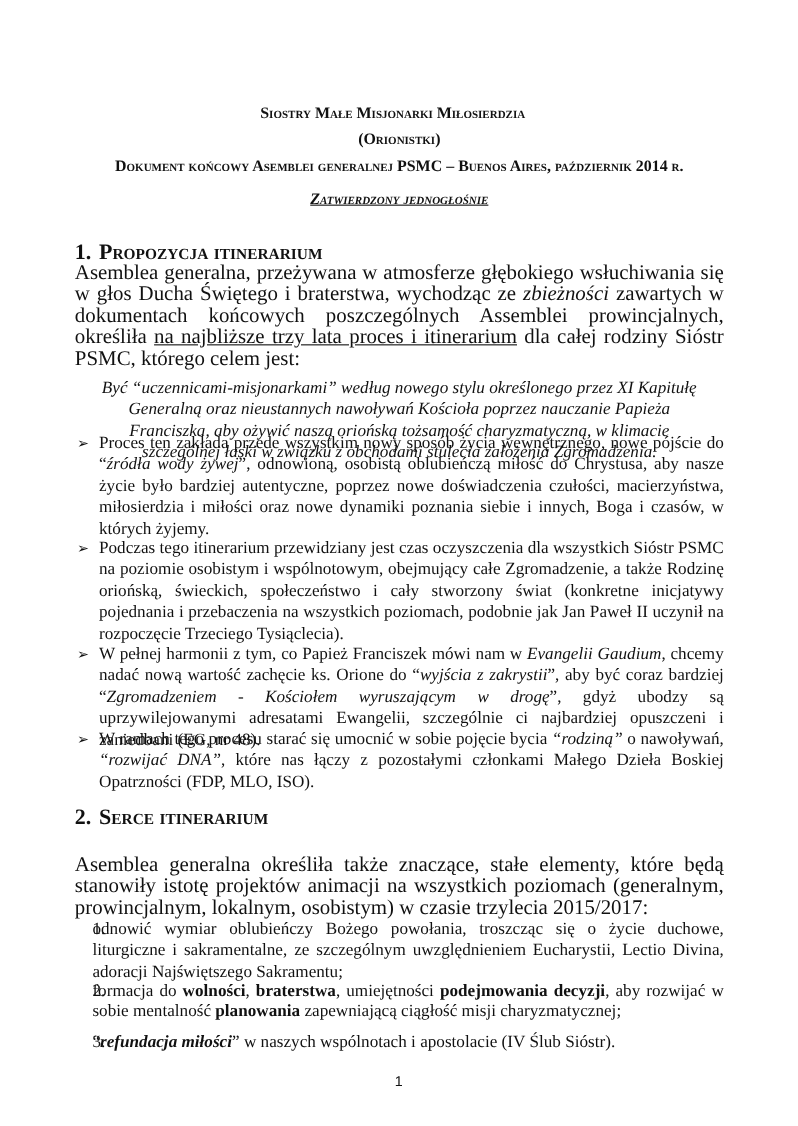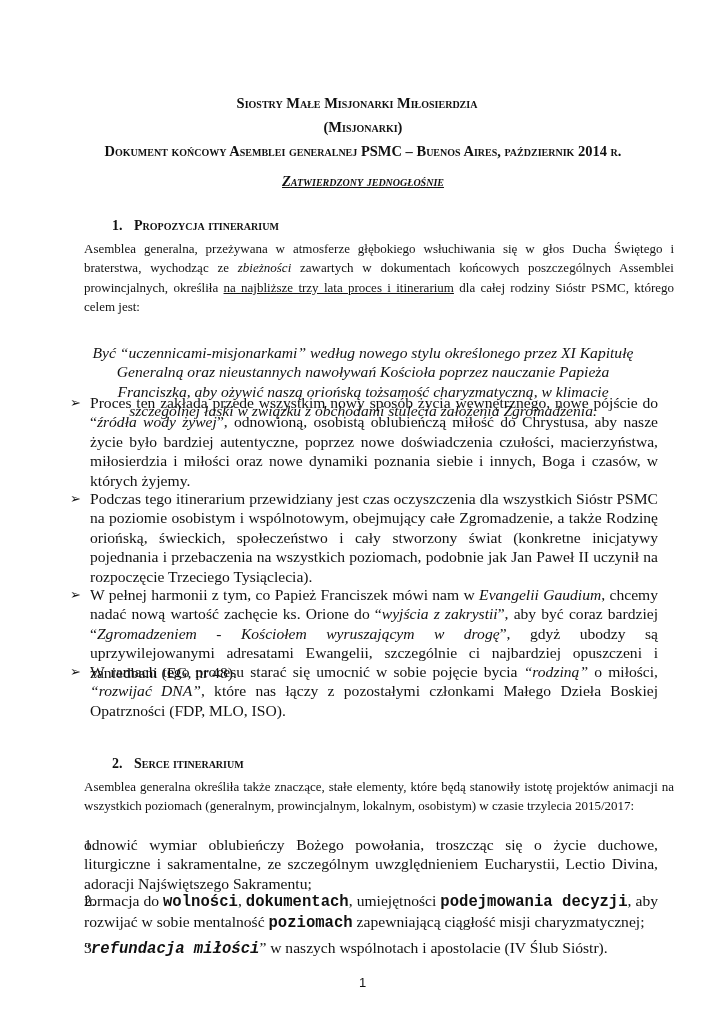--- a/index.html
+++ b/index.html
@@ -6,42 +6,42 @@
     body {
       width: 725px; height: 1024px; position: relative; overflow: hidden;
       font-family: "Liberation Serif", serif; color: #111111;
     }
     .page { position: absolute; left: 68px; top: 0; width: 590px; }
     .hdr { text-align: center; font-weight: bold; font-variant: small-caps; font-size: 14.5px; line-height: 16px; }
     .hdr1 { position: absolute; top: 95px; left: 0; right: 12px; text-align: center; }
     .hdr2 { position: absolute; top: 119px; left: 0; right: 0; }
     .hdr3 { position: absolute; top: 143px; left: 0; right: 0; }
     .hdr4 { position: absolute; top: 173px; left: 0; right: 0; text-decoration: underline; font-style: italic; }
-    .sec { position: absolute; left: 0; font-weight: bold; font-size: 14px; font-variant: small-caps; margin-left: 44px; }
+    .sec { position: absolute; left: 0; font-weight: bold; font-size: 20px; font-variant: small-caps; }
     .sec .num { display: inline-block; width: 22px; }
-    .p { position: absolute; left: 16px; width: 590px; font-size: 13px; line-height: 19.4px; text-align: justify; }
+    .p { position: absolute; left: 0; width: 590px; font-size: 19px; line-height: 19.4px; text-align: justify; }
     .quote { position: absolute; left: 20px; width: 550px; text-align: center; font-style: italic; font-size: 15.6px; line-height: 19.4px; margin-top: 27px; }
     .bl { position: absolute; left: 0; width: 590px; font-size: 15.6px; line-height: 19.4px; }
     .bl .mark { position: absolute; left: 2px; top: 0; font-size: 13px; }
     .bl .txt { margin-left: 22px; text-align: justify; display: block; }
     .ol { position: absolute; left: 16px; width: 574px; font-size: 15.6px; line-height: 19.4px; }
     .ol .mark { position: absolute; left: 0; top: 0; }
     .ol .txt { text-align: justify; display: block; }
     .u { text-decoration: underline; }
     i { font-style: italic; }
-    b { font-weight: bold; font-family: Liberation Mono, monospace; }
+    b { font-weight: bold; }
     .pgnum { position: absolute; top: 928px; left: 0; right: 0; text-align: center; font-family: "Liberation Sans", sans-serif; font-size: 13px; }
   </style>
 </head>
 <body>
 
 <div class="page">
 
   <div class="hdr hdr1">Siostry Małe Misjonarki Miłosierdzia</div>
-  <div class="hdr hdr2">(Misjonarki)</div>
+  <div class="hdr hdr2">(Orionistki)</div>
   <div class="hdr hdr3">Dokument końcowy Asemblei generalnej PSMC – Buenos Aires, październik 2014 r.</div>
   <div class="hdr hdr4">Zatwierdzony jednogłośnie</div>
 
   <div class="sec" style="top:218px;">
     <span class="num">1.</span><span>Propozycja itinerarium</span>
   </div>
 
   <div class="p" style="top:239px;"><span>Asemblea generalna, przeżywana w atmosferze głębokiego wsłuchiwania się w głos Ducha Świętego i braterstwa, wychodząc ze </span><i>zbieżności</i><span> zawartych w dokumentach końcowych poszczególnych Assemblei prowincjalnych, określiła </span><span class="u">na najbliższe trzy lata proces i itinerarium</span><span> dla całej rodziny Sióstr PSMC, którego celem jest:</span></div>
 
   <div class="quote" style="top:316px;">Być “uczennicami-misjonarkami” według nowego stylu określonego przez XI Kapitułę Generalną oraz nieustannych nawoływań Kościoła poprzez nauczanie Papieża Franciszka, aby ożywić naszą oriońską tożsamość charyzmatyczną, w klimacie szczególnej łaski w związku z obchodami stulecia założenia Zgromadzenia.</div>
@@ -56,37 +56,37 @@
     <span class="txt">Podczas tego itinerarium przewidziany jest czas oczyszczenia dla wszystkich Sióstr PSMC na poziomie osobistym i wspólnotowym, obejmujący całe Zgromadzenie, a także Rodzinę oriońską, świeckich, społeczeństwo i cały stworzony świat (konkretne inicjatywy pojednania i przebaczenia na wszystkich poziomach, podobnie jak Jan Paweł II uczynił na rozpoczęcie Trzeciego Tysiąclecia).</span>
   </div>
 
   <div class="bl" style="top:585px;">
     <span class="mark">➢</span>
     <span class="txt"><span>W pełnej harmonii z tym, co Papież Franciszek mówi nam w </span><i>Evangelii Gaudium</i><span>, chcemy nadać nową wartość zachęcie ks. Orione do “</span><i>wyjścia z zakrystii</i><span>”, aby być coraz bardziej “</span><i>Zgromadzeniem - Kościołem wyruszającym w drogę</i><span>”, gdyż ubodzy są uprzywilejowanymi adresatami Ewangelii, szczególnie ci najbardziej opuszczeni i zaniedbani (EG, nr 48).</span></span>
   </div>
 
   <div class="bl" style="top:662px;">
     <span class="mark">➢</span>
-    <span class="txt"><span>W ramach tego procesu starać się umocnić w sobie pojęcie bycia </span><i>“rodziną”</i><span> o miłości, </span><i>“rozwijać DNA”</i><span>, które nas łączy z pozostałymi członkami Małego Dzieła Boskiej Opatrzności (FDP, MLO, ISO).</span></span>
+    <span class="txt"><span>W ramach tego procesu starać się umocnić w sobie pojęcie bycia </span><i>“rodziną”</i><span> o nawoływań, </span><i>“rozwijać DNA”</i><span>, które nas łączy z pozostałymi członkami Małego Dzieła Boskiej Opatrzności (FDP, MLO, ISO).</span></span>
   </div>
 
-  <div class="sec" style="top:756px;">
+  <div class="sec" style="top:732px;">
     <span class="num">2.</span><span>Serce itinerarium</span>
   </div>
 
   <div class="p" style="top:777px;">Asemblea generalna określiła także znaczące, stałe elementy, które będą stanowiły istotę projektów animacji na wszystkich poziomach (generalnym, prowincjalnym, lokalnym, osobistym) w czasie trzylecia 2015/2017:</div>
 
   <div class="ol" style="top:835px;">
     <span class="mark">1.</span>
     <span class="txt">odnowić wymiar oblubieńczy Bożego powołania, troszcząc się o życie duchowe, liturgiczne i sakramentalne, ze szczególnym uwzględnieniem Eucharystii, Lectio Divina, adoracji Najświętszego Sakramentu;</span>
   </div>
 
   <div class="ol" style="top:891px;">
     <span class="mark">2.</span>
-    <span class="txt"><span>formacja do </span><b>wolności</b><span>, </span><b>dokumentach</b><span>, umiejętności </span><b>podejmowania decyzji</b><span>, aby rozwijać w sobie mentalność </span><b>poziomach</b><span> zapewniającą ciągłość misji charyzmatycznej;</span></span>
+    <span class="txt"><span>formacja do </span><b>wolności</b><span>, </span><b>braterstwa</b><span>, umiejętności </span><b>podejmowania decyzji</b><span>, aby rozwijać w sobie mentalność </span><b>planowania</b><span> zapewniającą ciągłość misji charyzmatycznej;</span></span>
   </div>
 
   <div class="ol" style="top:938px;">
     <span class="mark">3.</span>
     <span class="txt"><span>“</span><b><i>refundacja miłości</i></b><span>” w naszych wspólnotach i apostolacie (IV Ślub Sióstr).</span></span>
   </div>
 
 </div>
 
 <div class="pgnum" style="top:975px;">1</div>

